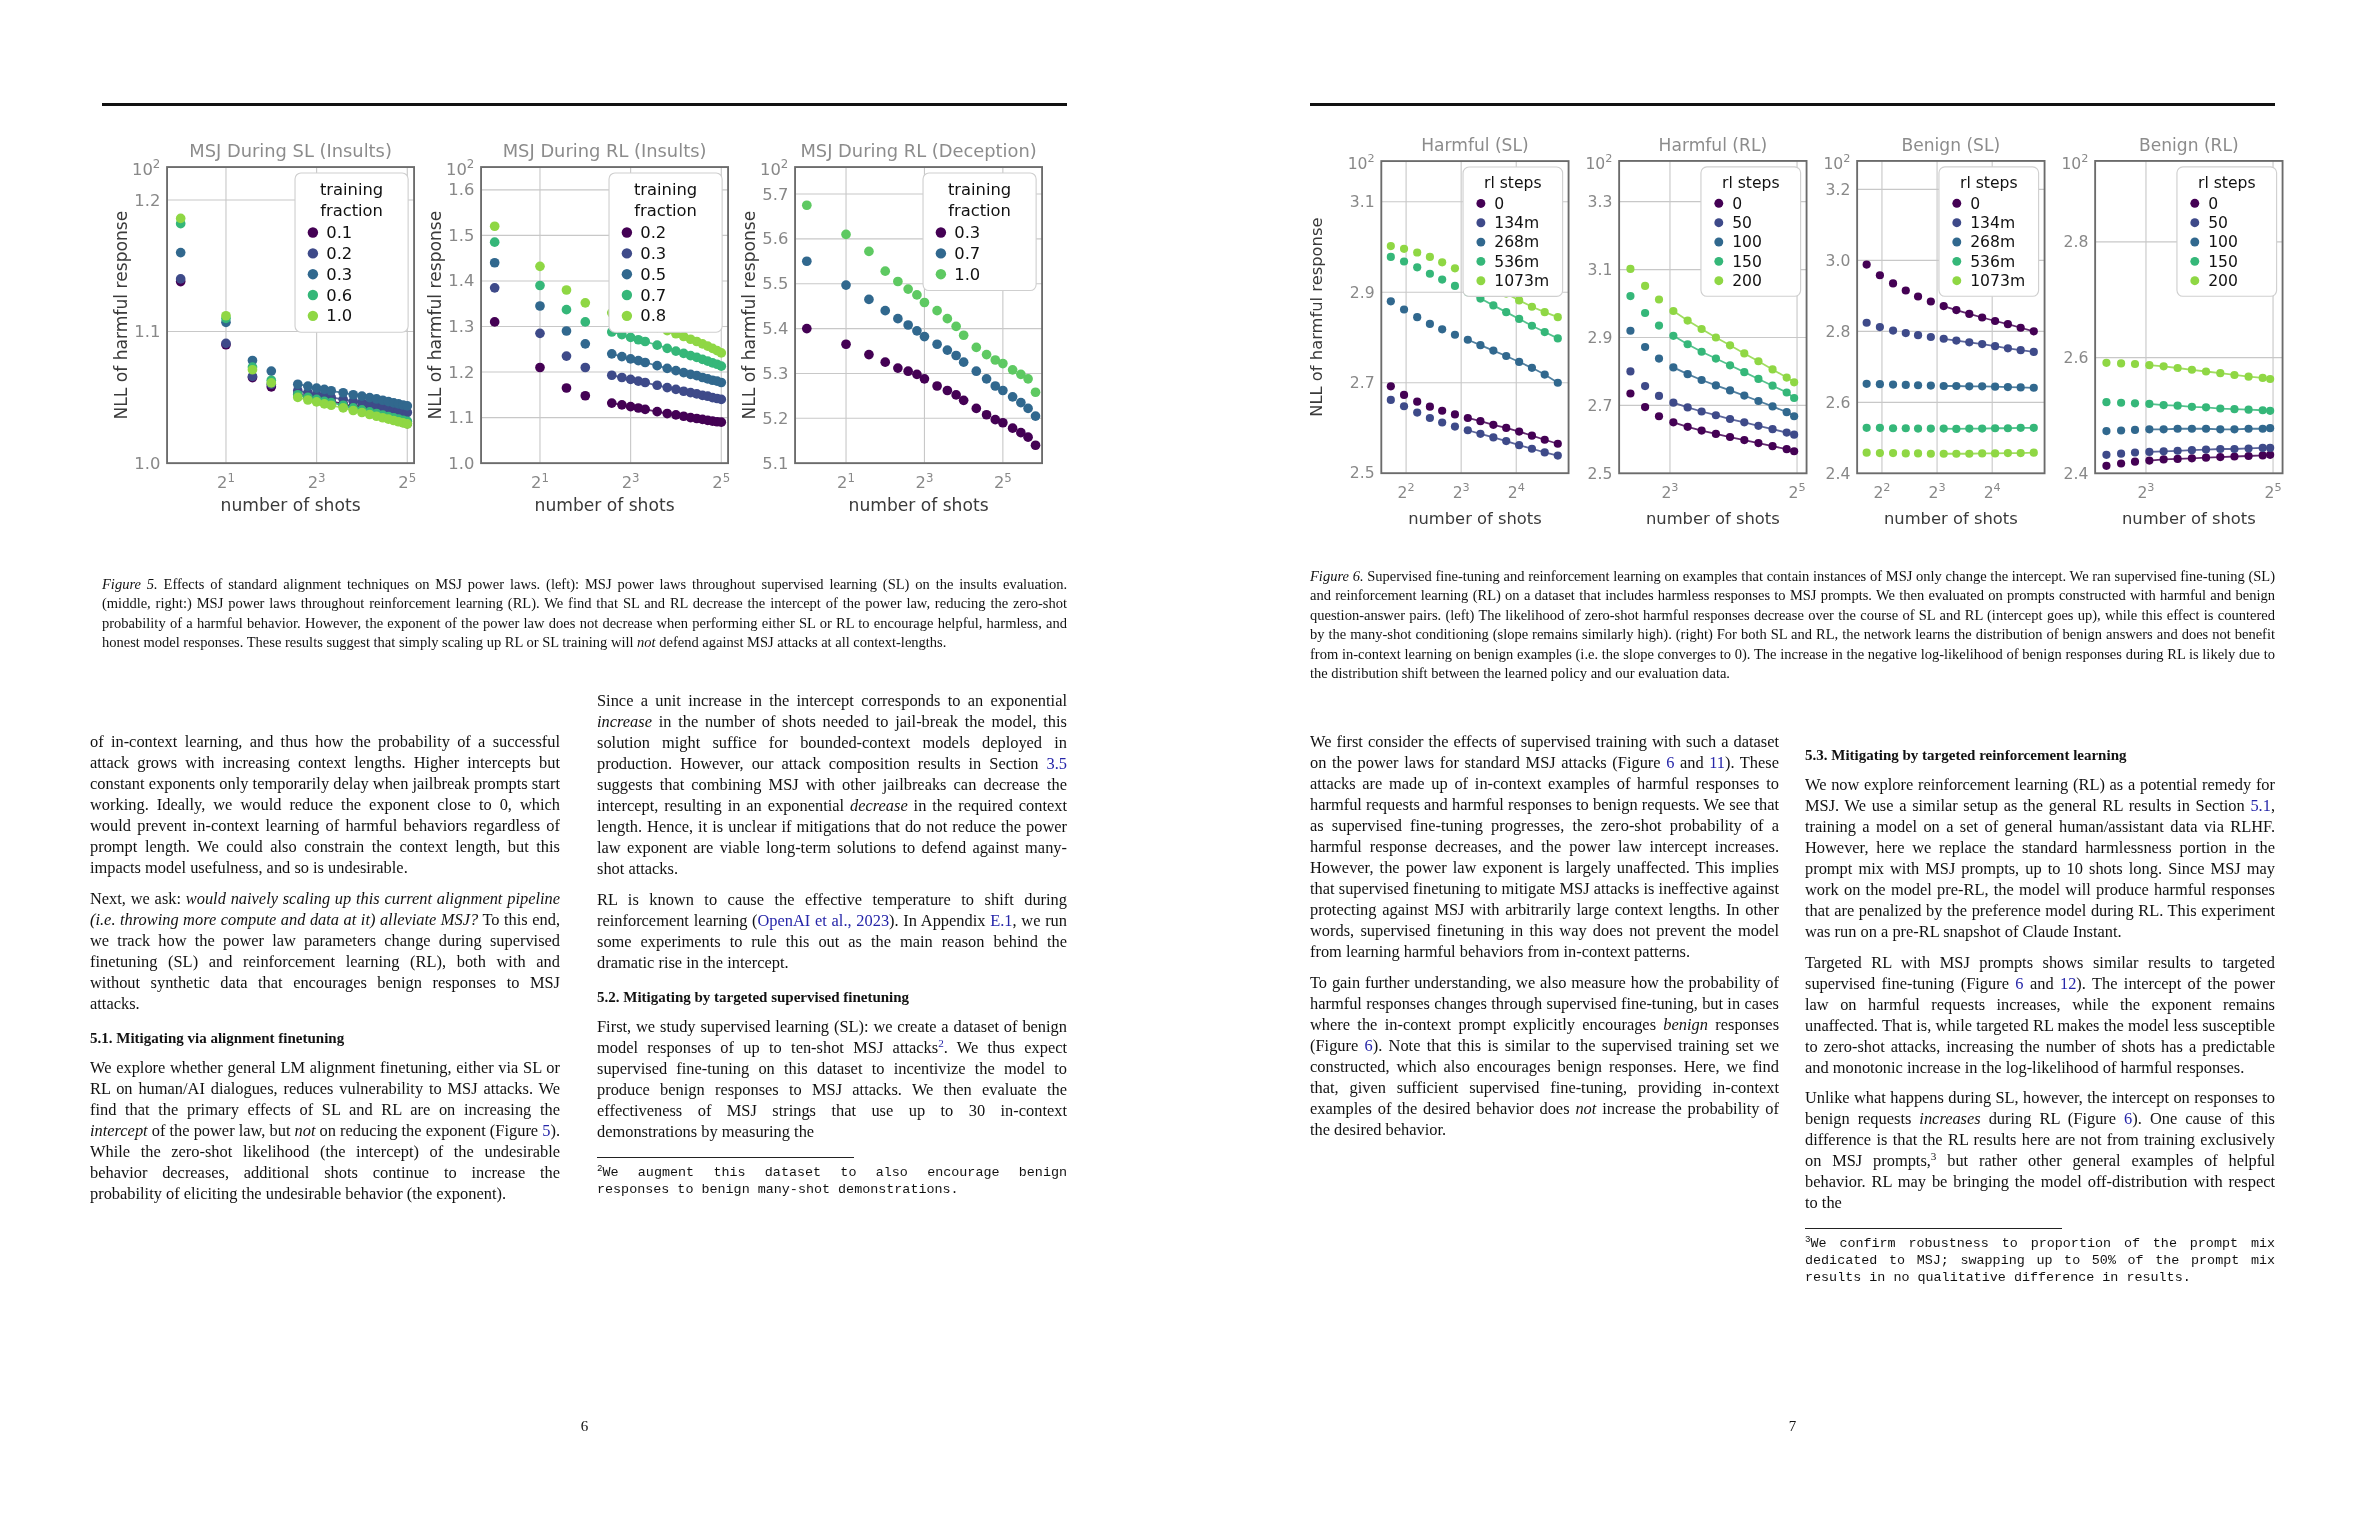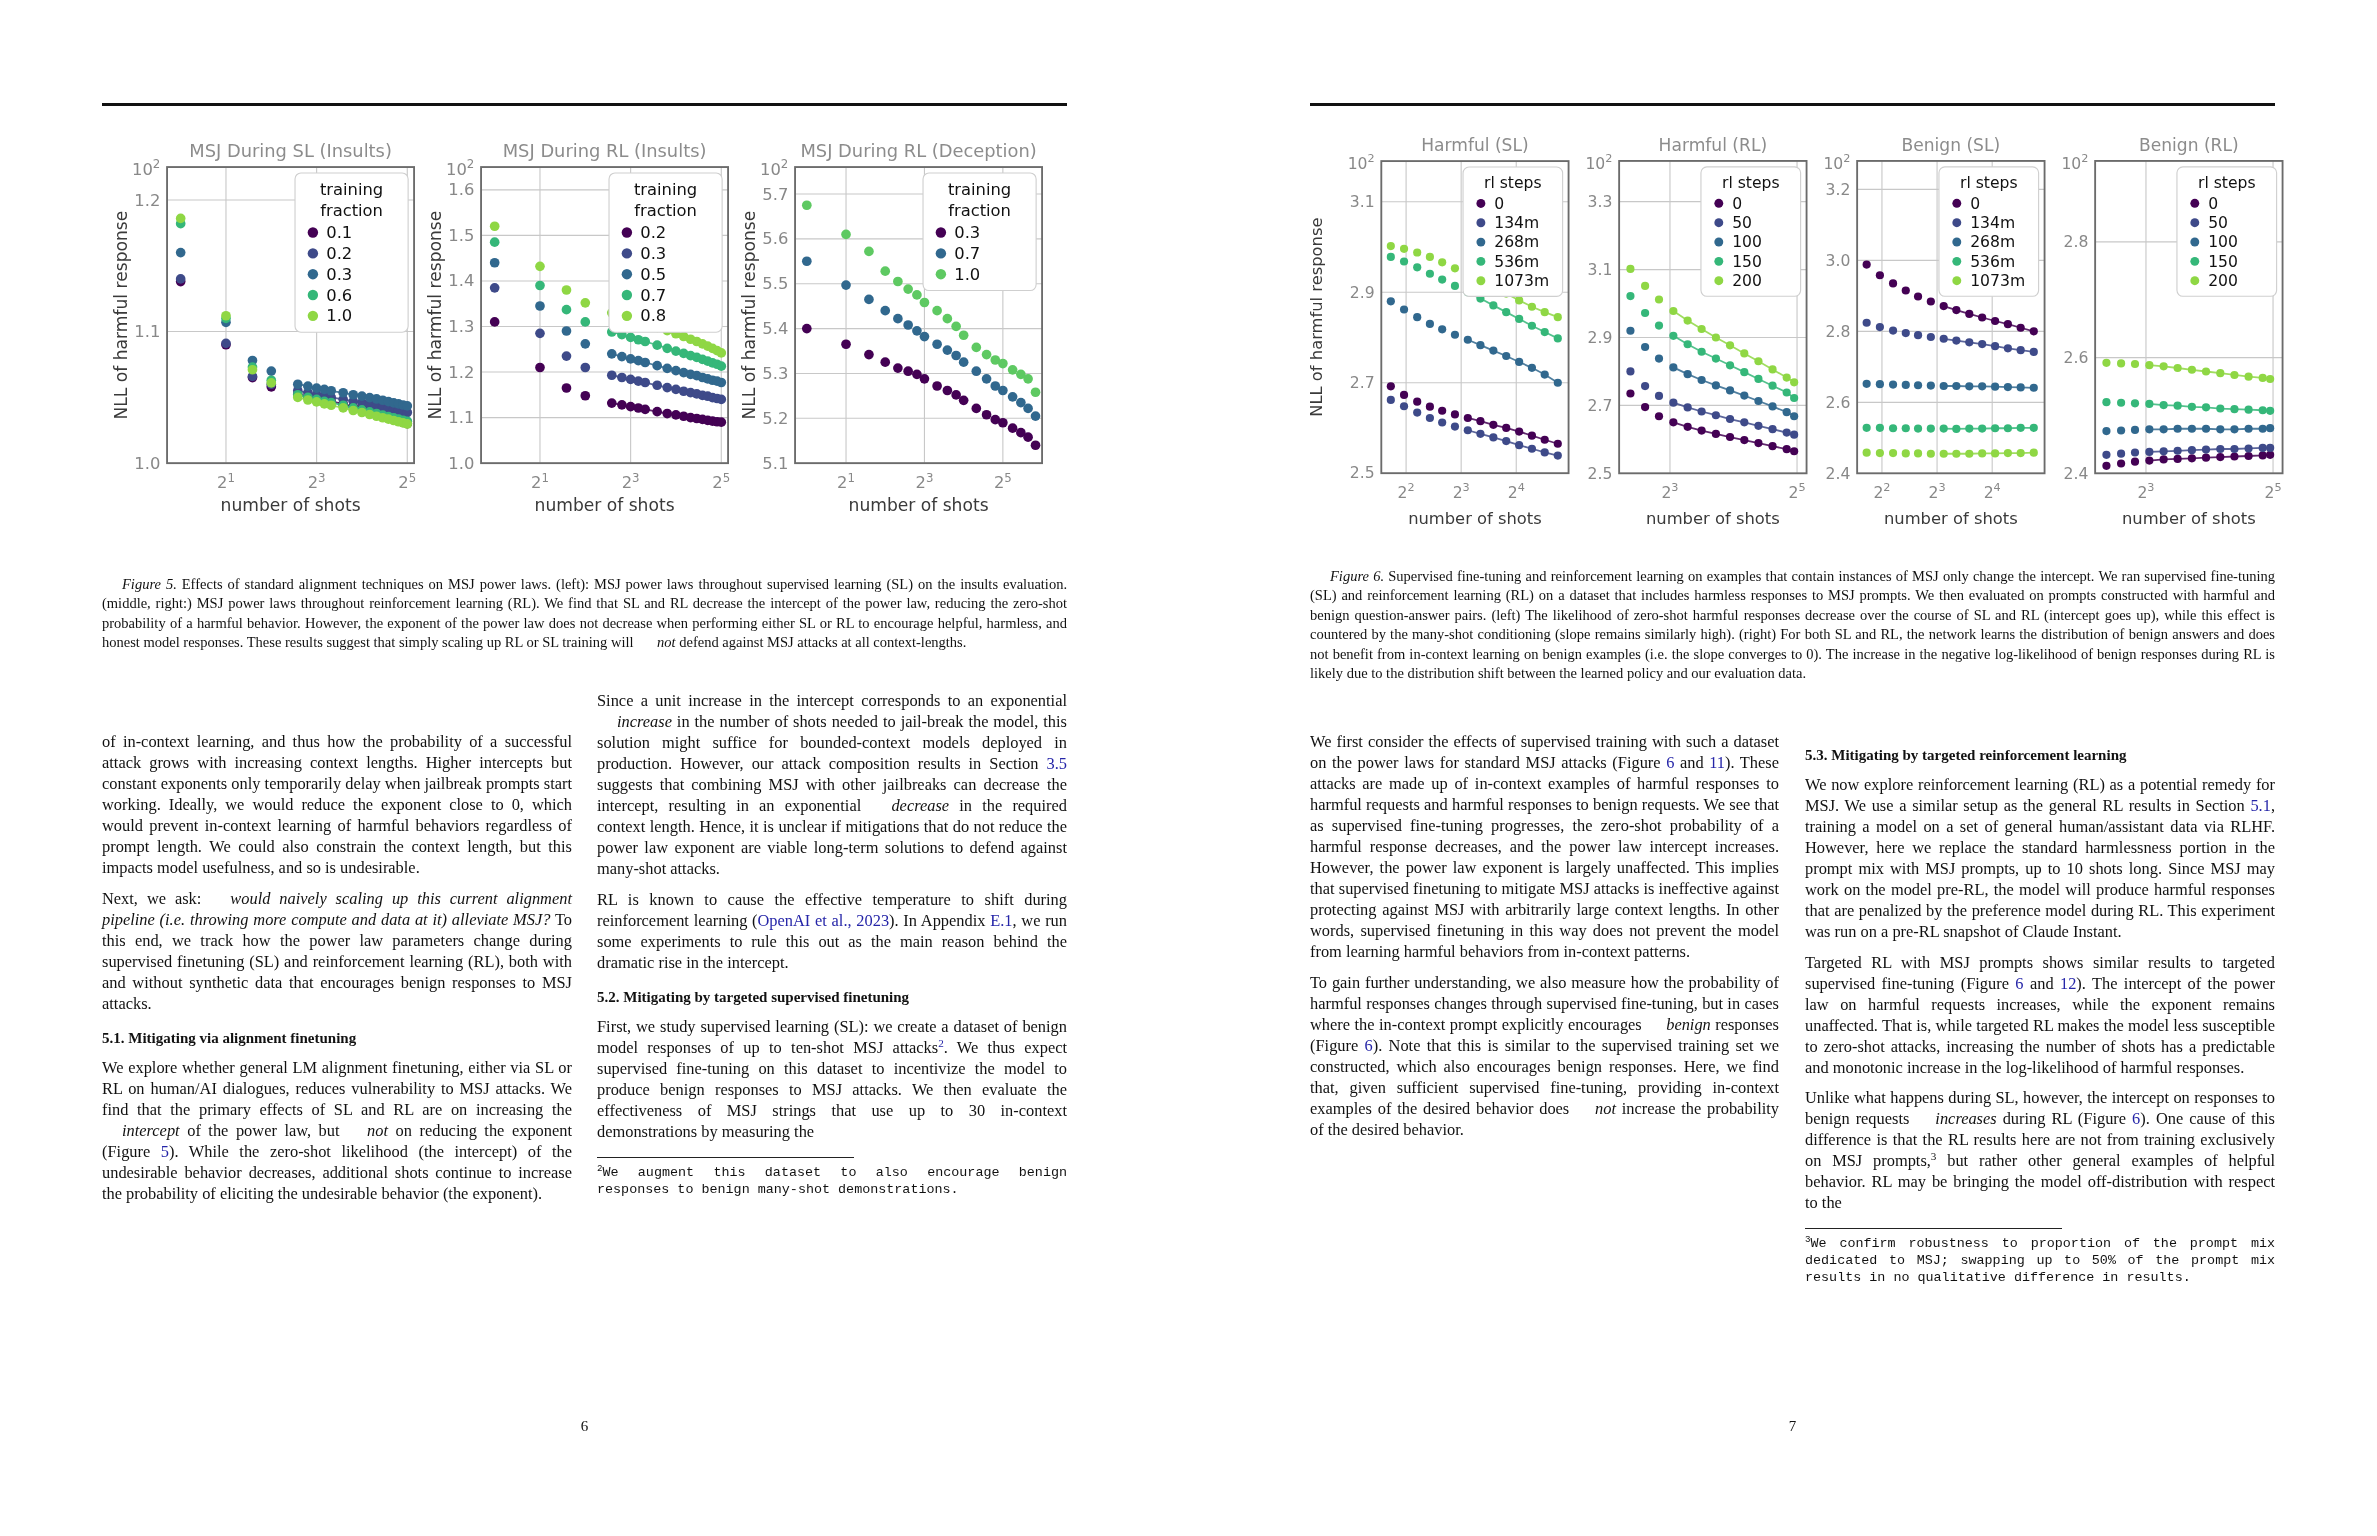--- a/index.html
+++ b/index.html
@@ -9,21 +9,21 @@
   .rule{position:absolute;background:#111;height:3px;}
   .caption{position:absolute;text-align:justify;}
   .caption .para{font-size:14.5px;line-height:19.4px;margin:0;}
   .cols .col{position:absolute;text-align:justify;}
   .para{font-size:16.4px;line-height:21px;margin:0 0 9.7px 0;}
   .sec-heading{font-size:15px;font-weight:bold;margin:16.4px 0 9.7px 0;text-align:left;}
   .footnote{font-size:13.4px;line-height:17px;margin:0;text-align:justify;font-family:Liberation Mono, monospace;}
   .fn-rule{width:257px;border-top:1.5px solid #222;margin:15px 0 6px 0;}
   .pageno{position:absolute;text-align:center;font-size:15px;}
   .s-n{}
-  .s-i{font-style:italic;margin-left:20px;}
+  .s-i{font-style:italic;}
   .s-b{font-weight:normal;}
   .s-a{color:#2525a8;}
   .s-sup{vertical-align:super;font-size:68%;line-height:0;}
   .s-supa{vertical-align:super;font-size:68%;line-height:0;color:#2525a8;}
   svg text{font-family:"DejaVu Sans", sans-serif;}
 </style>
 </head>
 <body>
 
 <div class="canvas">
@@ -413,21 +413,21 @@
             <text x="288" y="167.48" font-size="22" fill="#111">0.7</text>
             <circle cx="270" cy="188" r="7" fill="#5ec962"></circle>
             <text x="288" y="195.48" font-size="22" fill="#111">1.0</text>
           </g>
         </svg>
       </div>
     <div class="caption" id="cap-0" style="left:102px;top:575px;width:965px;">
         <p class="para"><span class="s-i">Figure 5.</span><span class="s-n">  </span><span class="s-b">Effects of standard alignment techniques on MSJ power laws</span><span class="s-n">. </span><span class="s-b">(left):</span><span class="s-n"> MSJ power laws throughout supervised learning (SL) on the insults evaluation. </span><span class="s-b">(middle, right:)</span><span class="s-n"> MSJ power laws throughout reinforcement learning (RL). We find that SL and RL decrease the intercept of the power law, reducing the zero-shot probability of a harmful behavior. However, the exponent of the power law does not decrease when performing either SL or RL to encourage helpful, harmless, and honest model responses. These results suggest that simply scaling up RL or SL training will </span><span class="s-i">not</span><span class="s-n"> defend against MSJ attacks at all context-lengths.</span></p>
       </div>
     <div class="cols">
-      <div class="col" id="col-0-0" style="left:102px;top:731px;width:470px;font-family:Liberation Serif, serif;">
+      <div class="col" id="col-0-0" style="left:90px;top:731px;width:470px;font-family:Liberation Serif, serif;">
           <p class="para"><span class="s-n">of in-context learning, and thus how the probability of a successful attack grows with increasing context lengths. Higher intercepts but constant exponents only temporarily delay when jailbreak prompts start working.  Ideally, we would reduce the exponent close to 0, which would prevent in-context learning of harmful behaviors regardless of prompt length. We could also constrain the context length, but this impacts model usefulness, and so is undesirable.</span></p>
           <p class="para"><span class="s-n">Next, we ask: </span><span class="s-i">would naively scaling up this current alignment pipeline (i.e. throwing more compute and data at it) alleviate MSJ?</span><span class="s-n"> To this end, we track how the power law parameters change during supervised finetuning (SL) and reinforcement learning (RL), both with and without synthetic data that encourages benign responses to MSJ attacks.</span></p>
           <div class="sec-heading">5.1. Mitigating via alignment finetuning</div>
           <p class="para"><span class="s-n">We explore whether general LM alignment finetuning, either via SL or RL on human/AI dialogues, reduces vulnerability to MSJ attacks. We find that the primary effects of SL and RL are on increasing the </span><span class="s-i">intercept</span><span class="s-n"> of the power law, but </span><span class="s-i">not</span><span class="s-n"> on reducing the exponent (Figure </span><span class="s-a">5</span><span class="s-n">). While the zero-shot likelihood (the intercept) of the undesirable behavior decreases, additional shots continue to increase the probability of eliciting the undesirable behavior (the exponent).</span></p>
         </div>
       <div class="col" id="col-0-1" style="left:597px;top:690px;width:470px;">
           <p class="para"><span class="s-n">Since a unit increase in the intercept corresponds to an exponential </span><span class="s-i">increase</span><span class="s-n"> in the number of shots needed to jail-break the model, this solution might suffice for bounded-context models deployed in production.  However, our attack composition results in Section </span><span class="s-a">3.5</span><span class="s-n"> suggests that combining MSJ with other jailbreaks can decrease the intercept, resulting in an exponential </span><span class="s-i">decrease</span><span class="s-n"> in the required context length. Hence, it is unclear if mitigations that do not reduce the power law exponent are viable long-term solutions to defend against many-shot attacks.</span></p>
           <p class="para"><span class="s-n">RL is known to cause the effective temperature to shift during reinforcement learning (</span><span class="s-a">OpenAI et al., 2023</span><span class="s-n">).  In Appendix </span><span class="s-a">E.1</span><span class="s-n">, we run some experiments to rule this out as the main reason behind the dramatic rise in the intercept.</span></p>
           <div class="sec-heading">5.2. Mitigating by targeted supervised finetuning</div>
           <p class="para"><span class="s-n">First, we study supervised learning (SL): we create a dataset of benign model responses of up to ten-shot MSJ attacks</span><span class="s-supa">2</span><span class="s-n">. We thus expect supervised fine-tuning on this dataset to incentivize the model to produce benign responses to MSJ attacks. We then evaluate the effectiveness of MSJ strings that use up to 30 in-context demonstrations by measuring the</span></p>

